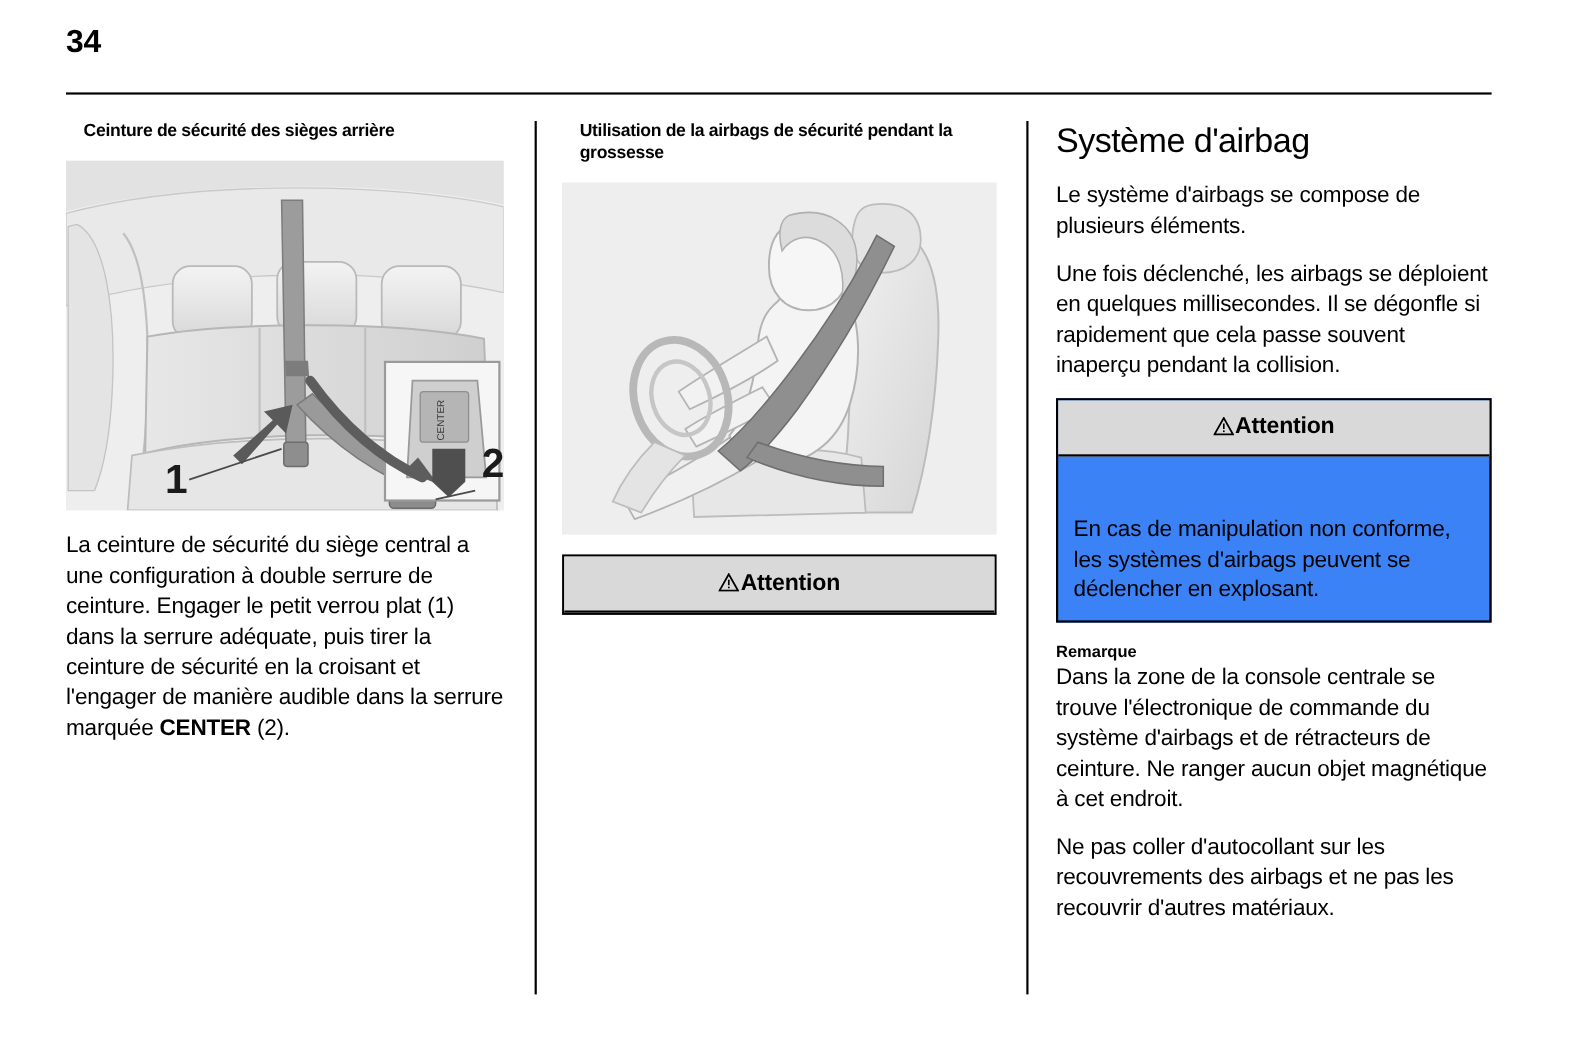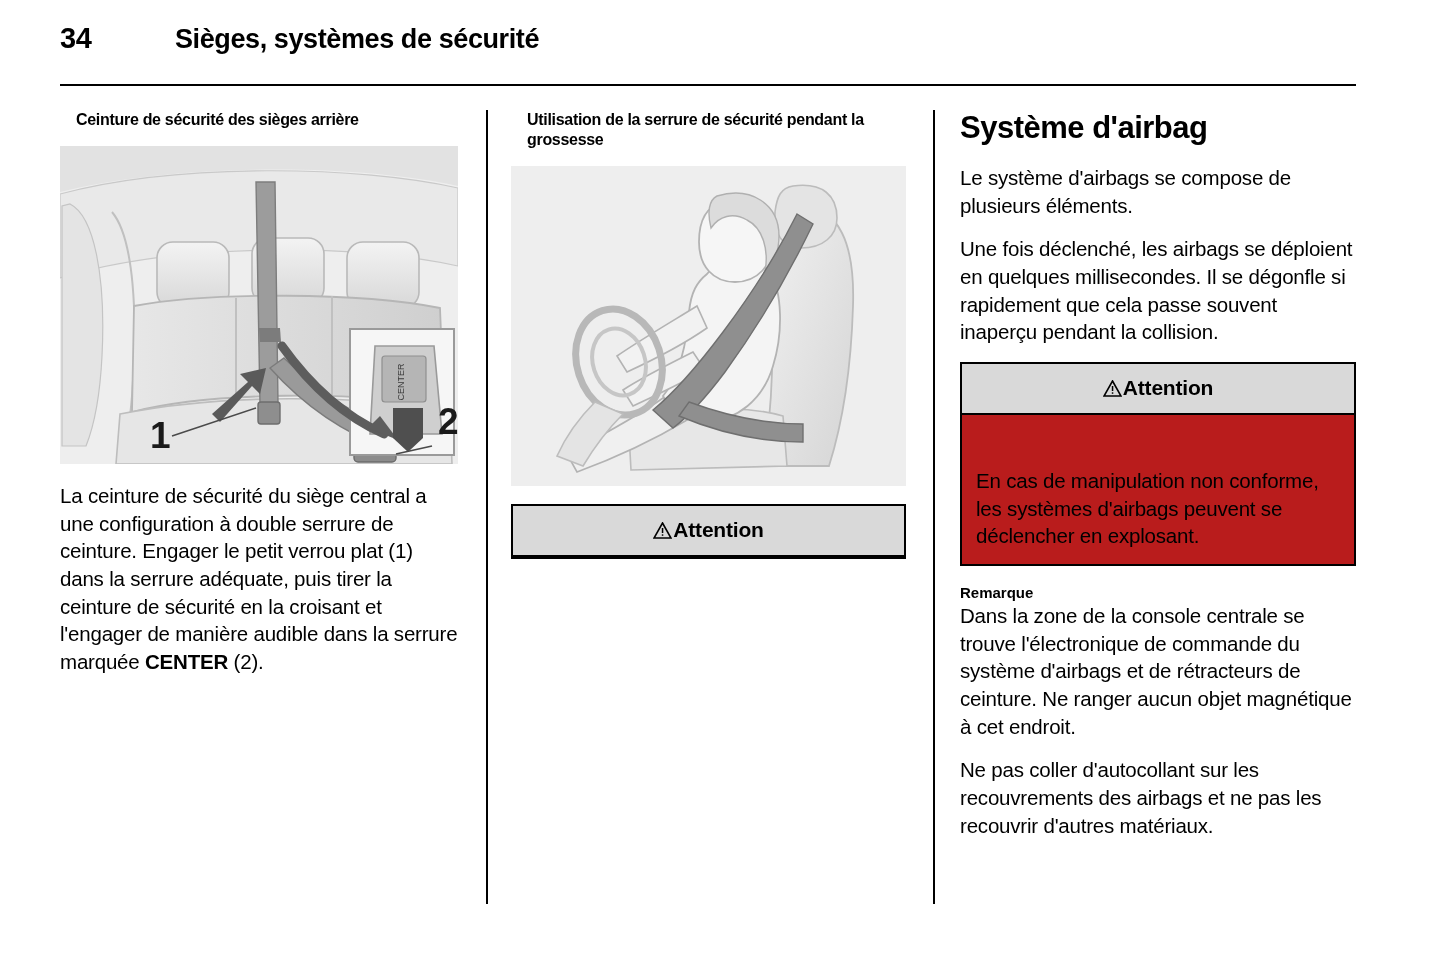--- a/index.html
+++ b/index.html
@@ -70,38 +70,38 @@
 
   h2.sec {
     font-size: 16px;
     font-weight: bold;
     line-height: 1.25;
     margin: 0 0 16px 16px;
     letter-spacing: -0.3px;
   }
   h1.big {
     font-size: 31px;
-    font-weight: bold;
+    font-weight: normal;
     margin: 0 0 18px 0;
     letter-spacing: -0.5px;
   }
   p.body {
     font-size: 20.5px;
     line-height: 1.35;
     margin: 0 0 16px 0;
     letter-spacing: -0.2px;
   }
   p.body:last-child { margin-bottom: 0; }
   .bold-inline { font-weight: bold; }
 
   
   .attn-box {
     border: 2px solid #000;
     margin: 6px 0 18px 0;
-    background: #b91c1c;
+    background: #3b82f6;
   }
   .attn-head {
     background: #d9d9d9;
     border-bottom: 2px solid #000;
     text-align: center;
     font-size: 21px;
     font-weight: bold;
     padding: 12px 4px 13px 4px;
     letter-spacing: -0.2px;
   }
@@ -138,21 +138,20 @@
   .fig2 { width: 395px; height: 320px; }
   .fig svg { position: absolute; left: 0; top: 0; }
 </style>
 </head>
 <body>
 
 <div class="page">
 
   <div class="header">
     <div class="page-number">34</div>
-    <div class="header-title">Sièges, systèmes de sécurité</div>
   </div>
   <div class="header-rule"></div>
 
   <div class="vrule vrule1"></div>
   <div class="vrule vrule2"></div>
 
   <div class="col col1">
     <h2 class="sec">Ceinture de sécurité des sièges arrière</h2>
 
     <div class="fig fig1">
@@ -208,21 +207,21 @@
         <path d="M372 300 L336 308" stroke="#4a4a4a" stroke-width="1.6"></path>
         <text x="90" y="302" font-family="Liberation Sans, sans-serif" font-size="37" font-weight="bold" fill="#1a1a1a">1</text>
         <text x="378" y="288" font-family="Liberation Sans, sans-serif" font-size="37" font-weight="bold" fill="#1a1a1a">2</text>
       </svg>
     </div>
 
     <p class="body"><span>La ceinture de sécurité du siège central a une configuration à double serrure de ceinture. Engager le petit verrou plat (1) dans la serrure adéquate, puis tirer la ceinture de sécurité en la croisant et l'engager de manière audible dans la serrure marquée </span><span class="bold-inline">CENTER</span><span> (2).</span></p>
   </div>
 
   <div class="col col2">
-    <h2 class="sec">Utilisation de la serrure de sécurité pendant la grossesse</h2>
+    <h2 class="sec">Utilisation de la airbags de sécurité pendant la grossesse</h2>
 
     <div class="fig fig2">
       <svg width="395" height="320" viewBox="0 0 395 320" xmlns="http://www.w3.org/2000/svg">
         <defs>
           <linearGradient id="sg" x1="0" y1="0" x2="1" y2="1">
             <stop offset="0%" stop-color="#f2f2f2"></stop>
             <stop offset="100%" stop-color="#d5d5d5"></stop>
           </linearGradient>
         </defs>
         <rect x="0" y="0" width="395" height="320" fill="#eeeeee"></rect>

